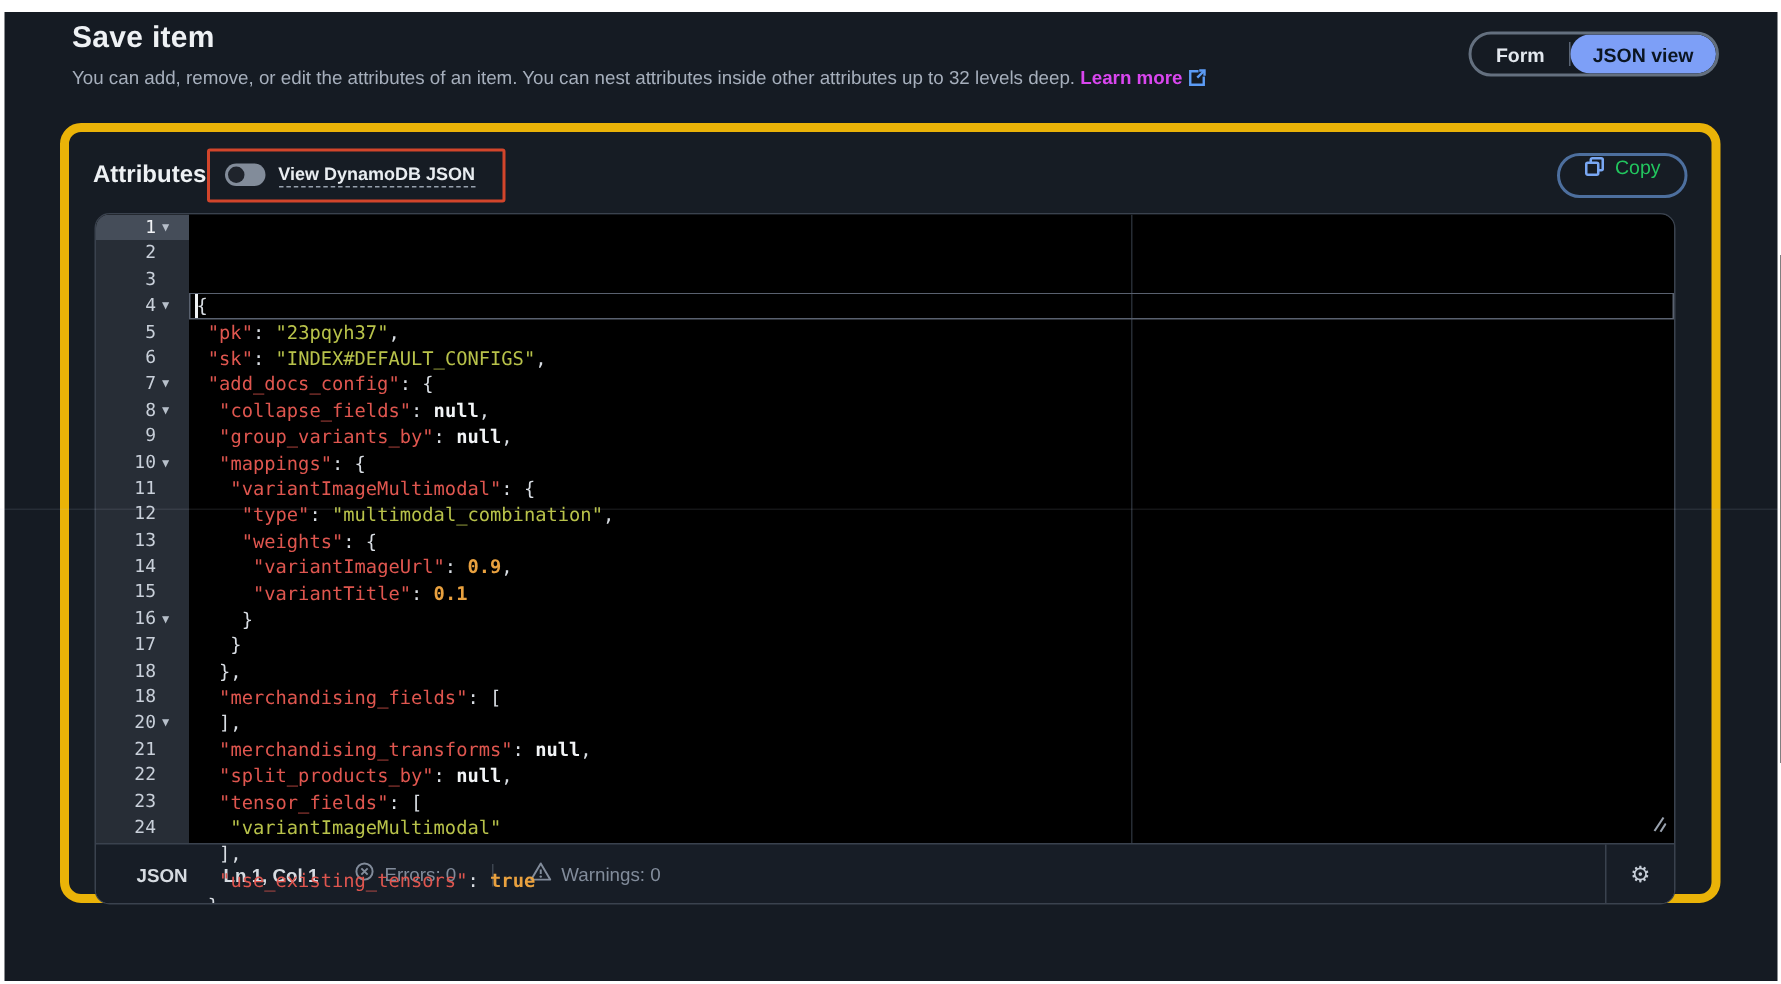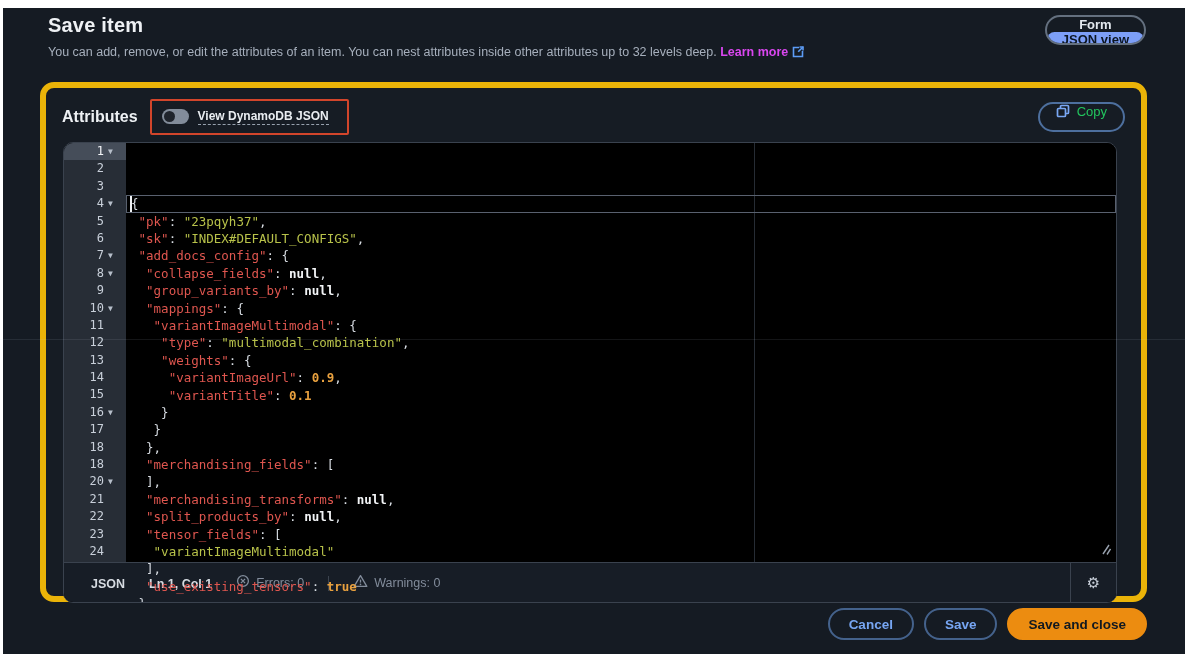--- a/index.html
+++ b/index.html
@@ -8,34 +8,34 @@
   .app { position:absolute; left:3px; top:8px; right:2px; bottom:2px; background:#151b23; overflow:hidden; }
   .seam { position:absolute; left:0; right:0; top:339px; height:1px; background:rgba(200,210,222,0.10); z-index:5; }
 
   
   .page-header { position:absolute; left:45px; top:6px; right:39px; }
   .page-title { font-size:20px; font-weight:bold; color:#eef1f4; letter-spacing:0.2px; }
   .page-desc { margin-top:8px; font-size:12.5px; color:#a6afbc; }
   .learn-more { color:#d946ef; font-weight:bold; cursor:pointer; }
   .ext-icon { display:inline-block; vertical-align:-2px; margin-left:4px; }
 
-  .seg-control { position:absolute; top:1px; right:0; display:flex; align-items:center; height:30px;
-    border:2px solid #64707f; border-radius:15px; overflow:hidden; background:#151b23;flex-direction:column; }
+  .seg-control { position:absolute; top:7px; right:0; display:flex; align-items:center; height:30px;
+    border:2px solid #64707f; border-radius:15px; overflow:hidden; background:#151b23; }
   .seg-form { padding:0 16px; font-size:13px; font-weight:bold; color:#e3e8ee; height:100%; display:flex; align-items:center; cursor:pointer; }
   .seg-div { width:1px; height:16px; background:#5a6576; }
   .seg-json { padding:0 15px; font-size:13px; font-weight:bold; color:#0b1522; background:#7d9ff7;
     height:100%; display:flex; align-items:center; border-radius:14px; cursor:pointer; }
 
   
   .panel { position:absolute; left:37px; right:38px; top:74px; height:520px;
     background:#161c24; border:6px solid #eab308; border-radius:14px; }
   .panel-header { display:flex; align-items:center; padding:9px 16px 0 16px; height:48px; }
   .panel-title { font-size:16px; font-weight:bold; color:#eef1f4; }
   .anno-box { display:flex; align-items:center; border:2px solid #d2452b; border-radius:2px;
-    padding:8px 18px 8px 10px; margin-left:12px; }
+    padding:8px 18px 8px 10px; }
   .toggle { width:27px; height:15px; border-radius:8px; background:#828c9a; position:relative; cursor:pointer; flex:0 0 auto; }
   .toggle .knob { position:absolute; left:2px; top:2px; width:11px; height:11px; border-radius:50%; background:#1f242c; }
   .toggle-label { margin-left:9px; font-size:12px; font-weight:bold; color:#e9edf1;
     border-bottom:1px dashed #97a1ae; padding-bottom:1px; cursor:pointer; white-space:nowrap; }
   .copy-btn { margin-left:auto; height:30px; display:flex; gap:7px; padding:0 16px;
     border:2px solid #4d6f9e; border-radius:15px; background:transparent; color:#22c55e;
     font-size:13px; font-weight:normal; cursor:pointer; font-family:"Liberation Sans", sans-serif; }
 
   
   .editor { position:absolute; left:17px; right:24px; top:54px; height:461px;
@@ -244,20 +244,15 @@
             <span>Warnings: 0</span>
           </span>
         </div>
         <div class="sb-gear">
             <span>⚙</span>
           </div>
       </div>
     </div>
   </div>
 
-  <div class="footer">
-    <button class="btn btn-normal">Cancel</button>
-    <button class="btn btn-normal">Save</button>
-    <button class="btn btn-primary">Save and close</button>
-  </div>
 
 </div>
 <div class="seam"></div>
 
 </body></html>

